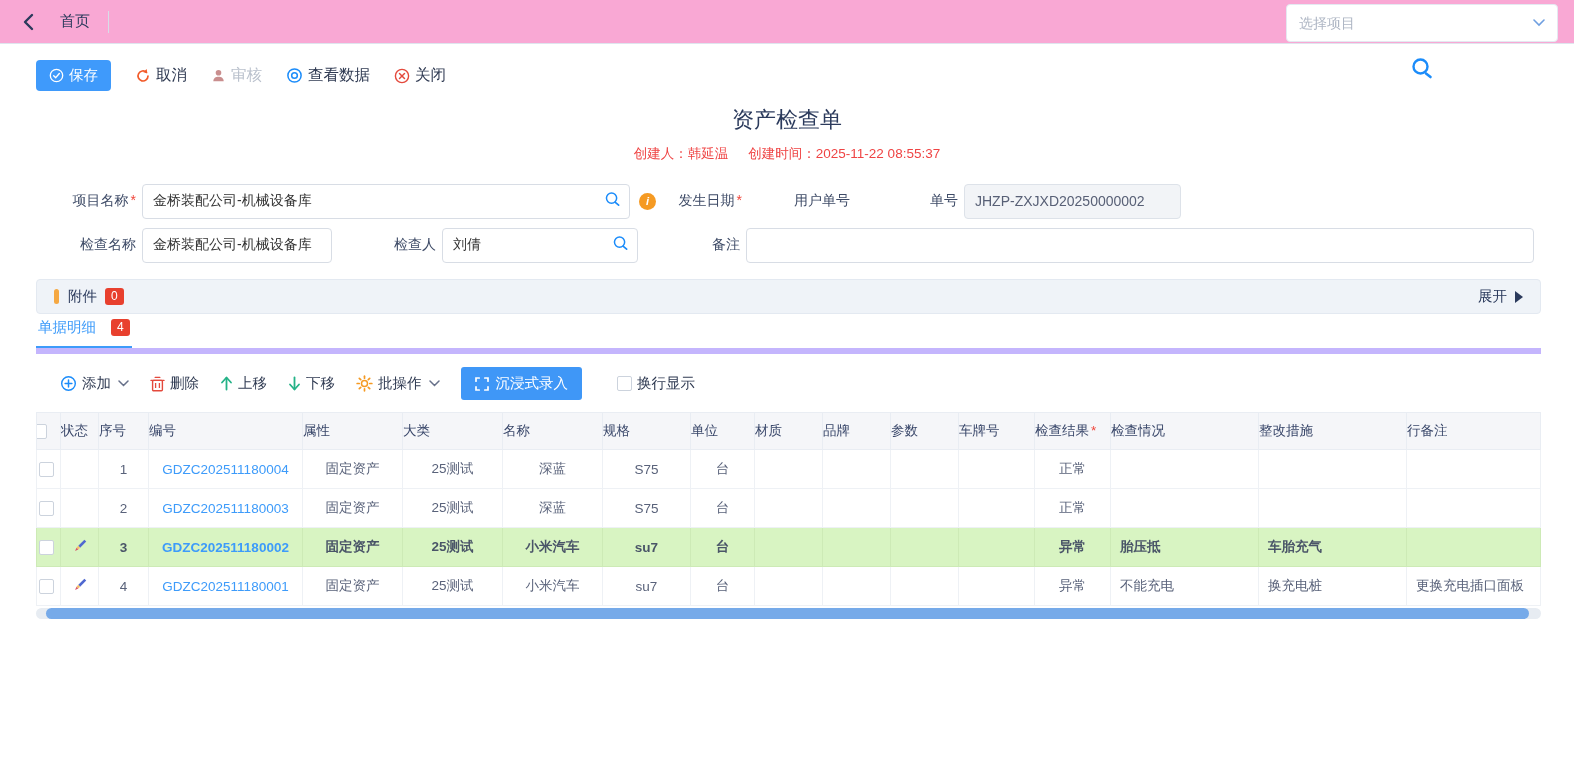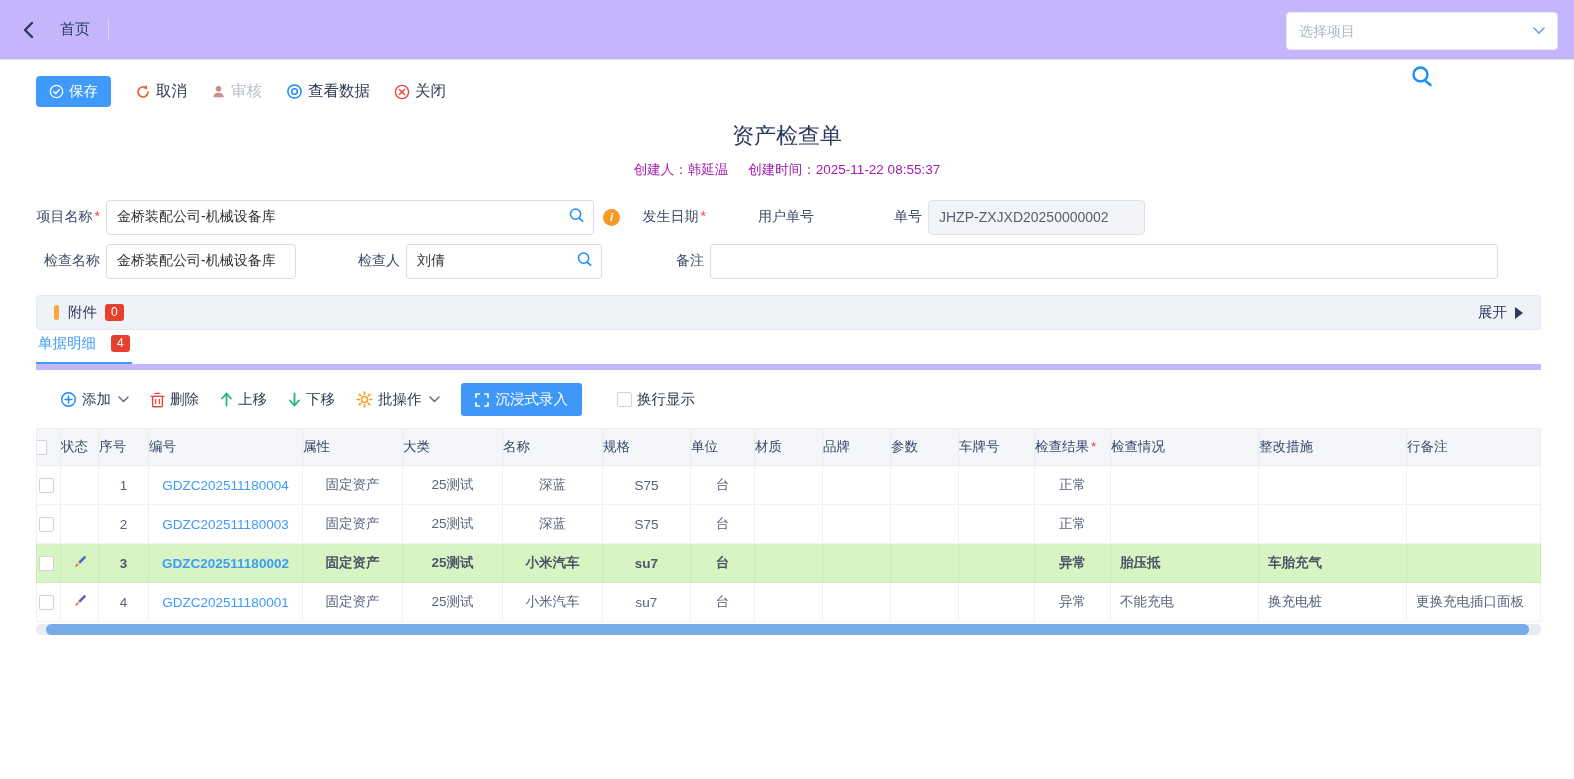--- a/index.html
+++ b/index.html
@@ -1,20 +1,20 @@
 <!DOCTYPE html>
 <html><head>
 <meta charset="utf-8">
 <style>
   * { margin:0; padding:0; box-sizing:border-box; }
   html,body { width:1574px; height:779px; overflow:hidden; background:#fff;
     font-family:"Liberation Sans","DejaVu Sans",sans-serif; }
 
   
-  .topbar { height:60px; background:#c4b5fd; display:flex; align-items:center;
+  .topbar { height:44px; background:#f9a8d4; display:flex; align-items:center;
     padding:17px 16px; border-bottom:1px solid #dfe5ee; }
   .nav-chev { width:26px; height:26px; display:flex; align-items:center; justify-content:center; cursor:pointer; }
   .tab-home { font-size:15px; color:#2b3a5c; padding:0 18px; cursor:pointer; }
   .tab-divider { width:1px; height:22px; background:#d7dde8; margin-right:10px; }
   .tab-active { background:#1b8cfa; color:#fff; border-radius:4px; height:36px;
     display:flex; align-items:center; gap:10px; padding:0 14px; font-size:14.5px; font-weight:bold; cursor:pointer; }
   .tab-close { font-size:15px; font-weight:normal; cursor:pointer; line-height:1; }
   .topbar-right { margin-left:auto; display:flex; align-items:center; gap:14px;flex-direction:column; }
   .proj-select { width:272px; height:38px; background:#fff; border:1px solid #e4e9f1; border-radius:4px;
     display:flex; align-items:center; padding:0 12px; cursor:pointer; }
@@ -25,26 +25,26 @@
   
   .action-bar { display:flex; align-items:center; gap:24px; padding:16px 0 10px 36px; }
   .btn-primary { background:#3f9afb; color:#fff; border:none; border-radius:4px; height:31px;
     padding:0 13px; font-size:14.5px; font-family:inherit; display:flex; align-items:center; gap:5px; cursor:pointer; }
   .txt-btn { display:flex; align-items:center; gap:5px; font-size:15.5px; color:#2f3a52; cursor:pointer; background:none; border:none; font-family:inherit; }
   .txt-btn.disabled { color:#b9c0cc; cursor:default; }
   .ico { display:inline-flex; align-items:center; justify-content:center; }
 
   
   .doc-title { text-align:center; font-size:22px; font-weight:normal; color:#2b3a5c; margin-top:4px; }
-  .doc-meta { text-align:center; font-size:13.5px; color:#a21caf; margin-top:10px;
+  .doc-meta { text-align:center; font-size:13.5px; color:#ef4444; margin-top:10px;
     display:flex; justify-content:center; gap:20px; }
 
   
   .form { margin-top:20px; }
-  .form-row { display:flex; align-items:center; height:36px; margin-bottom:8px; }
+  .form-row { display:flex; align-items:center; height:36px; margin-bottom:8px; padding-left:36px; }
   .f-label { font-size:14px; color:#3d4a66; text-align:right; white-space:nowrap; }
   .req { color:#f0453a; margin-left:2px; }
   .f-input { position:relative; }
   .f-input input { width:100%; height:35px; border:1px solid #d8dde5; border-radius:4px;
     padding:0 10px; font-size:14px; color:#333; font-family:inherit; outline:none; }
   .f-input.with-icon input { padding-right:32px; }
   .f-input .right-ico { position:absolute; right:9px; top:50%; transform:translateY(-50%); cursor:pointer; }
   .f-input input[readonly].gray { background:#f2f4f7; border-color:#dde2e9; color:#586076; }
   .info-dot { width:17px; height:17px; border-radius:50%; background:#f59a23; color:#fff;
     font-size:11px; font-weight:bold; display:flex; align-items:center; justify-content:center;

